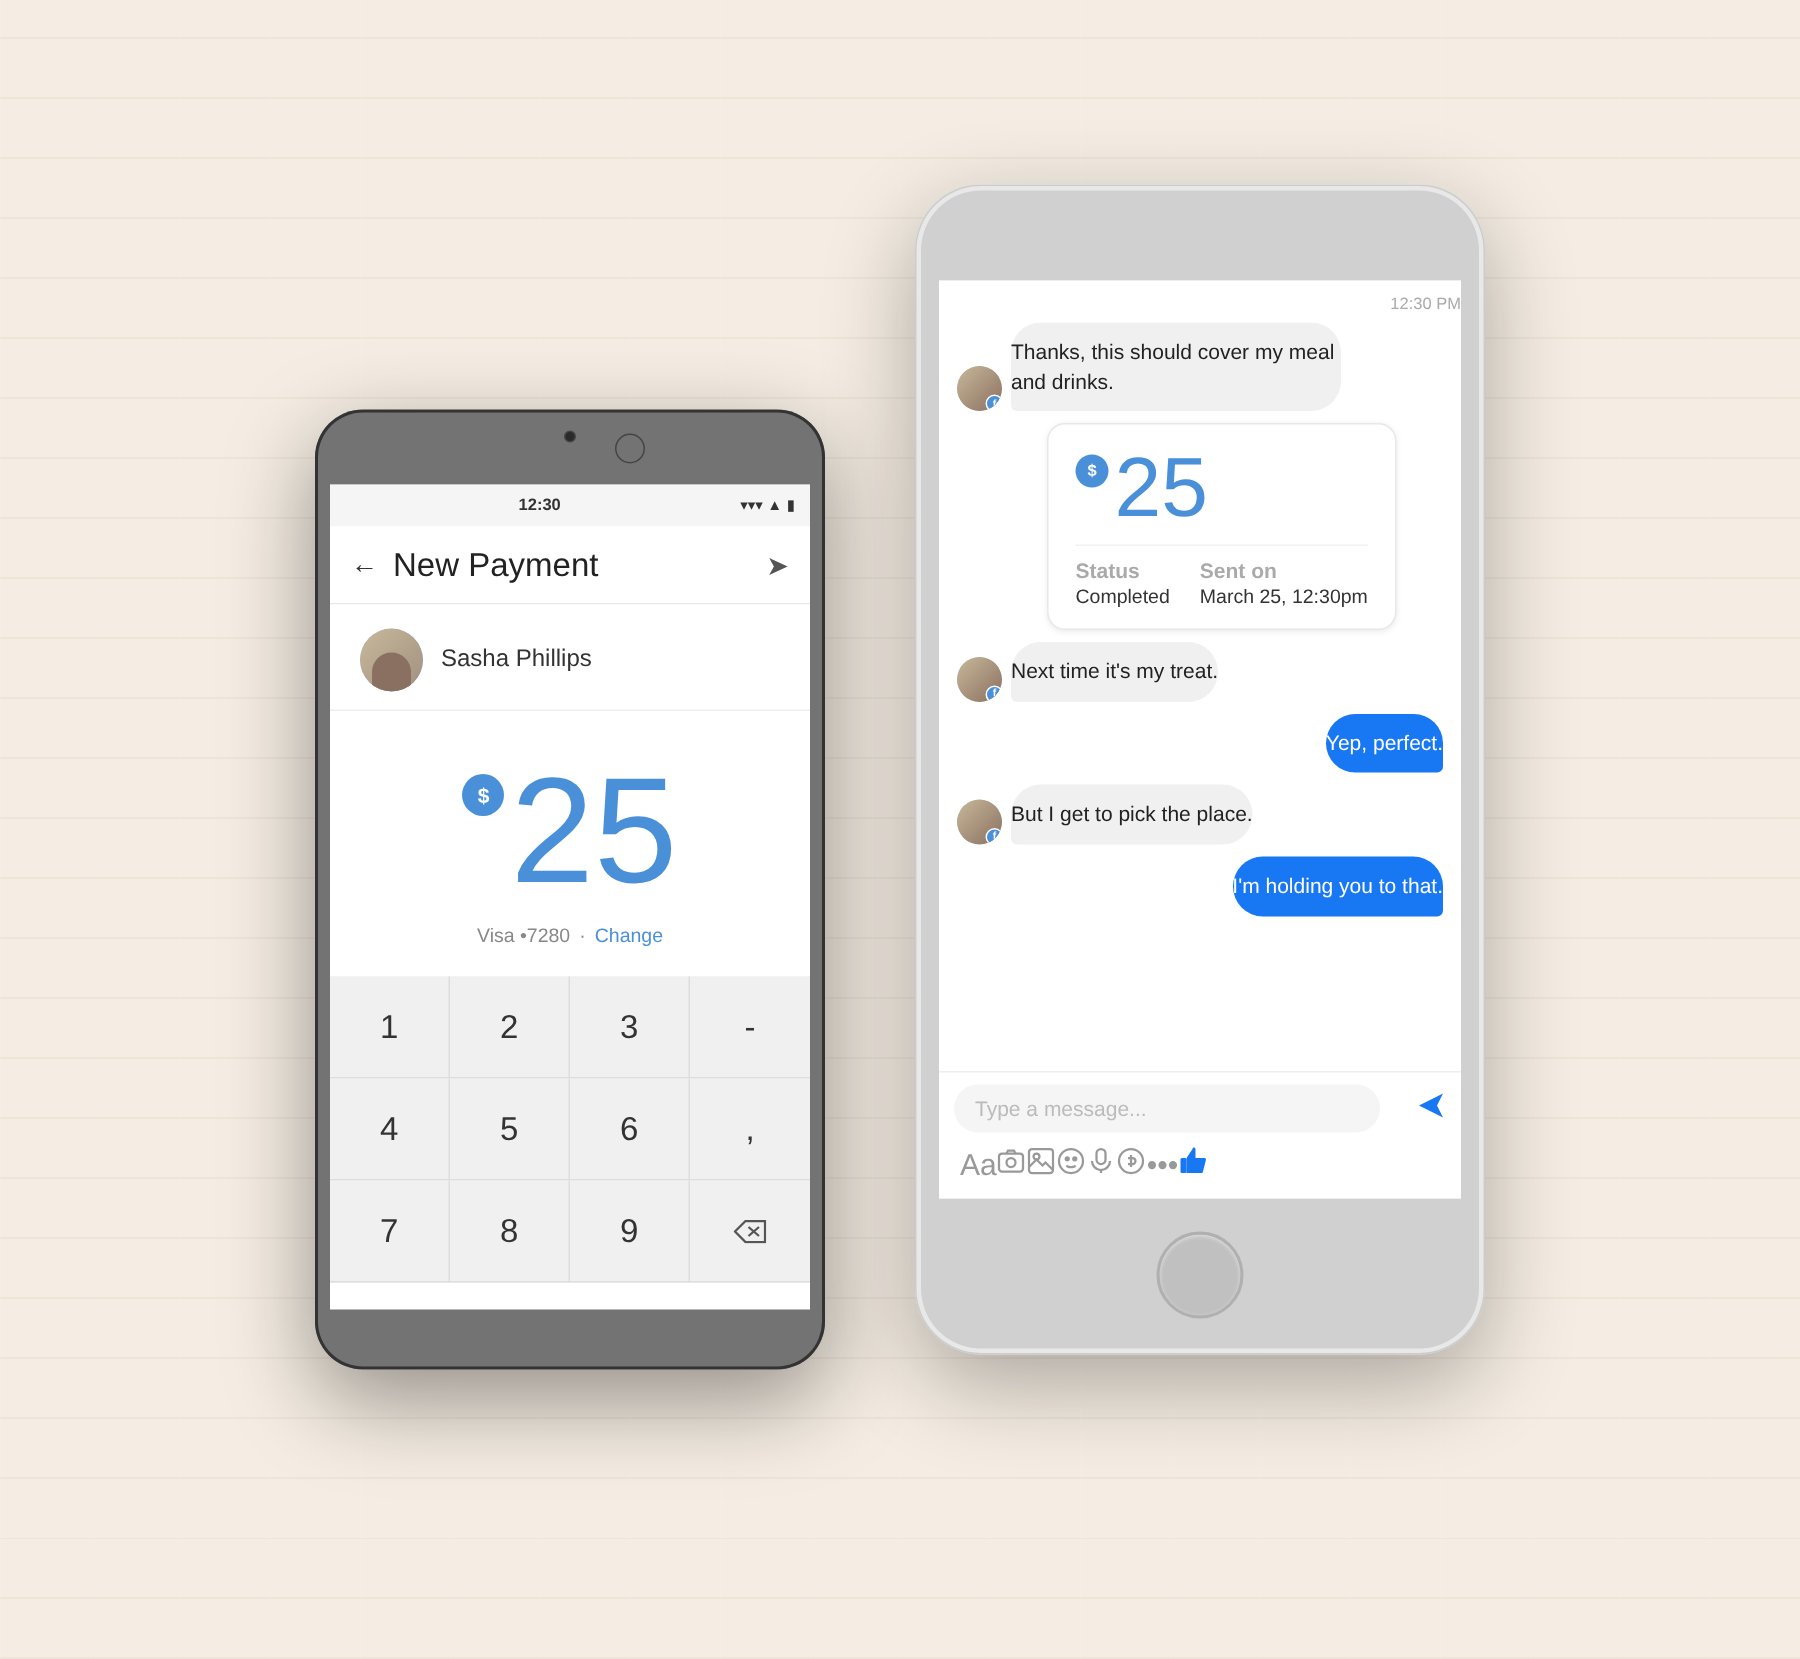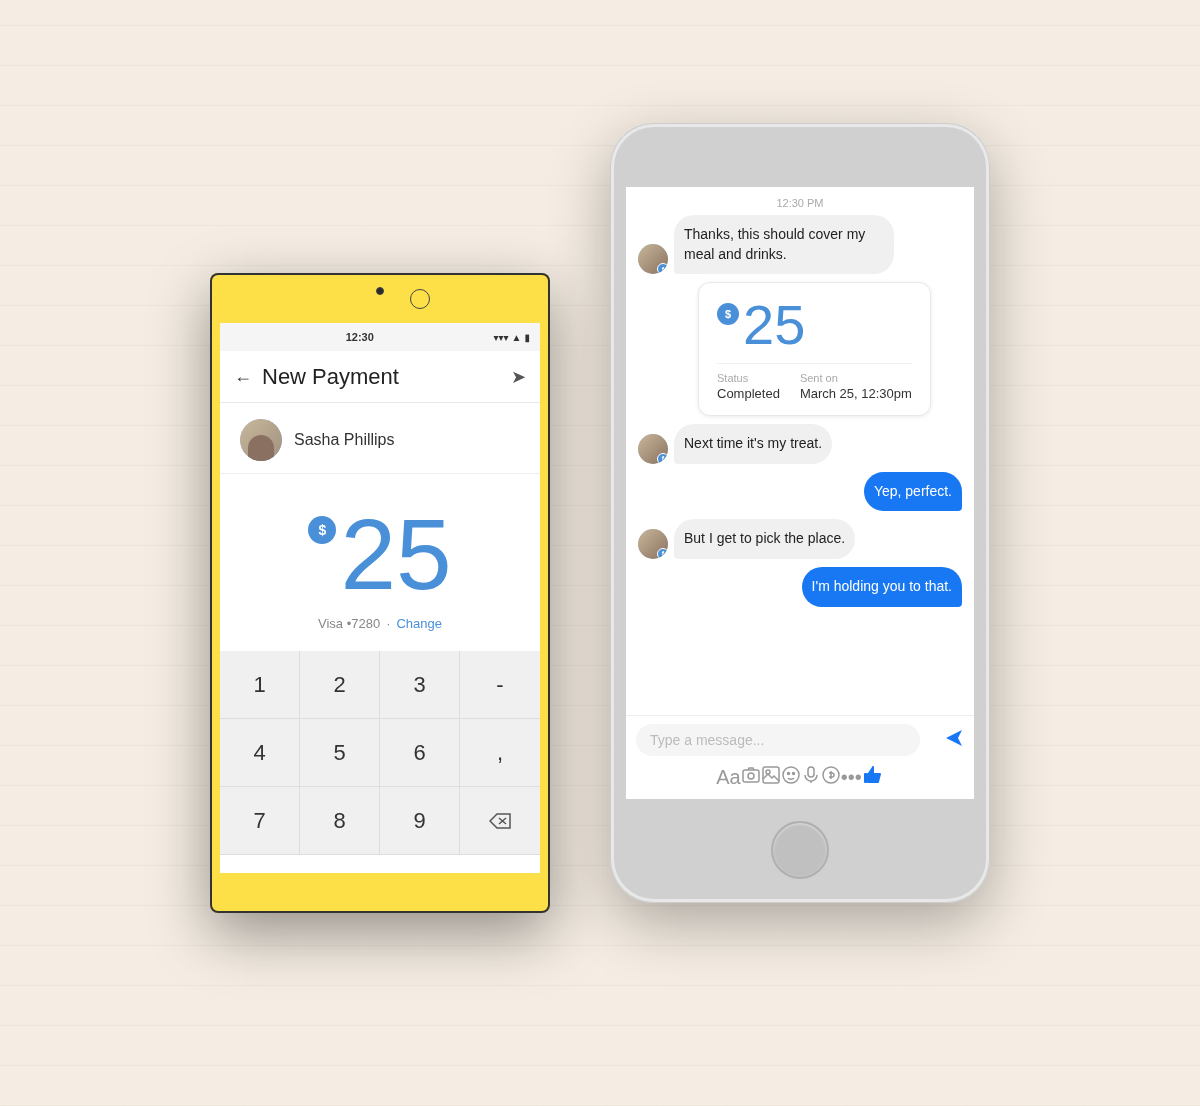--- a/index.html
+++ b/index.html
@@ -24,22 +24,22 @@
       gap: 60px;
       font-family: -apple-system, BlinkMacSystemFont, 'Helvetica Neue', Arial, sans-serif;
       overflow: hidden;
     }
 
     
     .android-phone {
       position: relative;
       width: 340px;
       height: 640px;
-      background: #fde047;
-      border-radius: 8px;
+      background: #737373;
+      border-radius: 32px;
       box-shadow: 0 20px 60px rgba(0,0,0,0.4), inset 0 0 0 2px #333;
       margin-top: 80px;
       flex-shrink: 0;
     }
 
     .android-phone .camera {
       position: absolute;
       top: 14px;
       left: 50%;
       transform: translateX(-50%);
@@ -270,21 +270,21 @@
     
     .chat-area {
       height: 100%;
       display: flex;
       flex-direction: column;
       background: #fff;
       overflow: hidden;
     }
 
     .chat-timestamp {
-      text-align: center;
+      text-align: right;
       font-size: 11px;
       color: #aaa;
       padding: 10px 0 6px;
     }
 
     .messages-list {
       flex: 1;
       padding: 0 12px;
       overflow: hidden;
       display: flex;
@@ -325,21 +325,21 @@
       font-size: 7px;
       color: white;
       display: flex;
       align-items: center;
       justify-content: center;
       font-weight: 700;
     }
 
     .bubble {
       max-width: 220px;
-      padding: 10px 10px;
+      padding: 10px 0;
       border-radius: 20px;
       font-size: 14px;
       line-height: 1.4;
     }
     .bubble.incoming {
       background: #f0f0f0;
       color: #222;
       border-bottom-left-radius: 4px;
     }
     .bubble.outgoing {
@@ -387,22 +387,23 @@
       gap: 20px;
       border-top: 1px solid #f0f0f0;
       padding-top: 8px;
     }
     .meta-item {
       display: flex;
       flex-direction: column;
       gap: 2px;
     }
     .meta-label {
-      font-size: 11px;
+      font-size: 14px;
       color: #aaa;
+      font-weight: bold;
     }
     .meta-value {
       font-size: 13px;
       color: #333;
       font-weight: 500;
     }
     .sender-row-chat {
       display: flex;
       align-items: flex-start;
       gap: 6px;
@@ -433,21 +434,21 @@
       border: none;
     }
     .send-btn {
       color: #1877f2;
       font-size: 18px;
       cursor: pointer;
     }
     .toolbar-icons {
       display: flex;
       align-items: center;
-      justify-content: center;
+      justify-content: flex-start;
       padding: 0 4px;
     }
     .toolbar-icon {
       font-size: 20px;
       color: #999;
       cursor: pointer;
     }
     .toolbar-icon.blue { color: #1877f2; }
   </style>
 </head>

